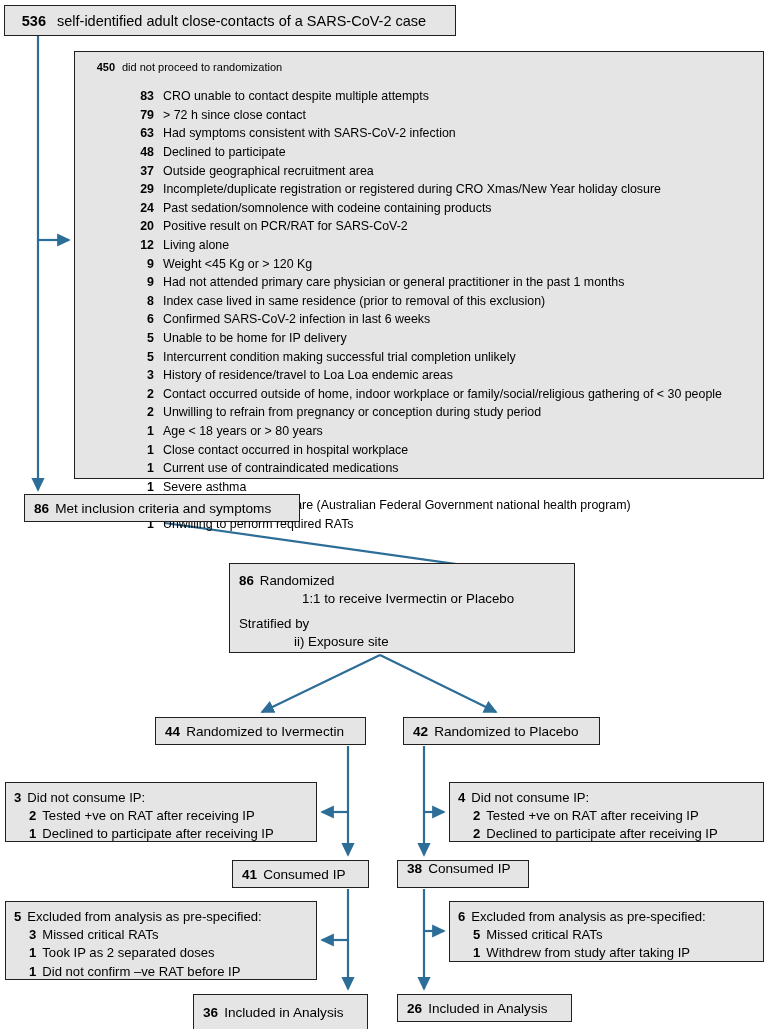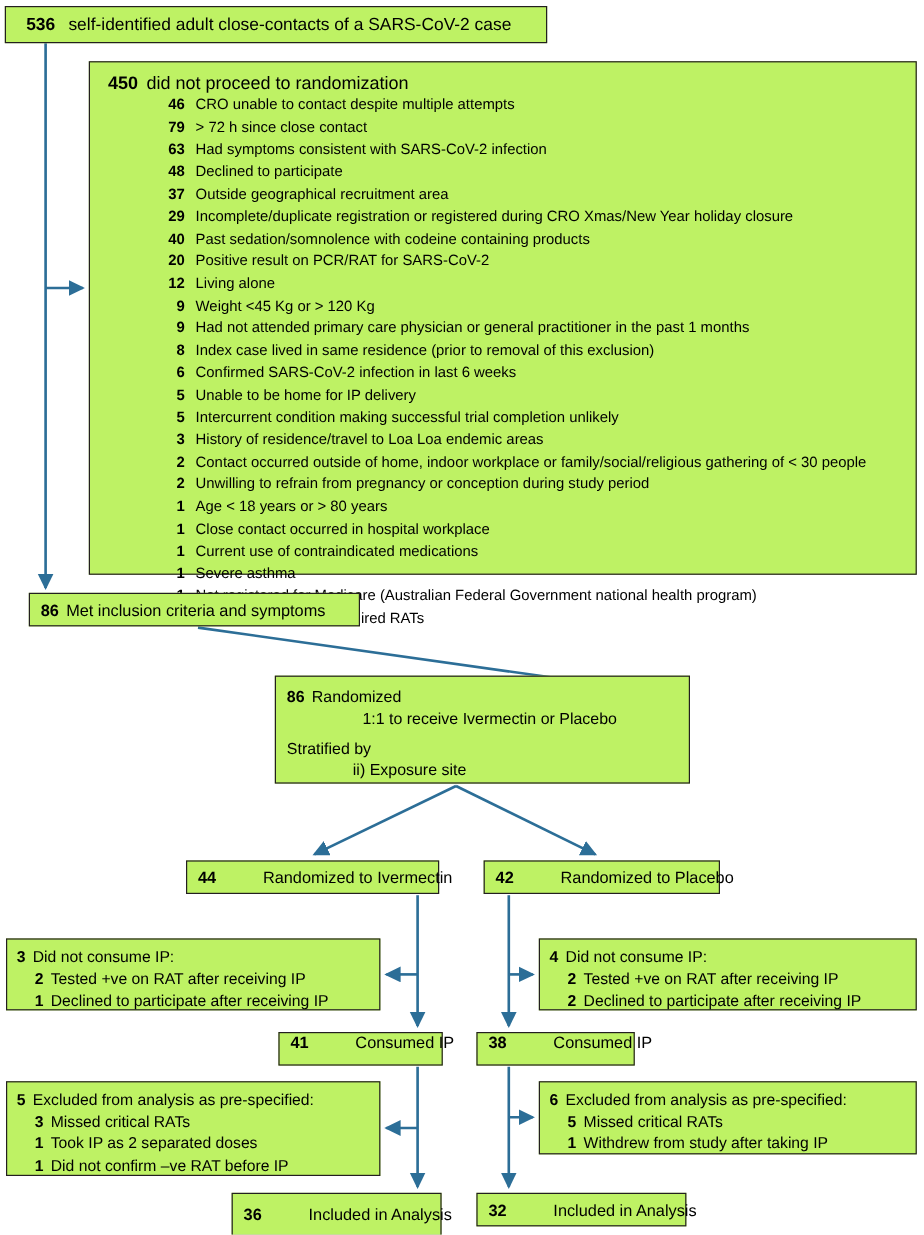--- a/index.html
+++ b/index.html
@@ -18,21 +18,21 @@
     width: 770px;
     height: 1029px;
     background: #ffffff;
     overflow: hidden;
   }
   
   .box {
     position: absolute;
     box-sizing: border-box;
     border: 1.3px solid #231f20;
-    background: #bef264;
+    background: #e5e5e5;
     z-index: 3;
   }
   .line {
     display: flex;
     align-items: baseline;
     white-space: nowrap;
   }
   .num {
     font-weight: bold;
     text-align: right;
@@ -49,21 +49,21 @@
   }
   #box-enrolled .line { font-size: 14.5px; padding-left: 11px; }
   #box-enrolled .num  { width: 30px; margin-right: 11px; }
 
   
   #box-excluded {
     left: 74px; top: 51px; width: 690px; height: 428px;
     padding: 9px 0 0 0;
   }
   #box-excluded .hdr {
-    font-size: 15px; padding-left: 10px; margin-bottom: 0;
+    font-size: 11px; padding-left: 10px; margin-bottom: 14px;
   }
   #box-excluded .hdr .num { width: 30px; margin-right: 7px; }
   #box-excluded .item {
     font-size: 12.4px; padding-left: 10px; height: 18.6px;
     align-items: center;
   }
   #box-excluded .item .num { width: 69px; margin-right: 9px; }
 
   
   #box-included {
@@ -86,40 +86,40 @@
 
   
   #box-arm-iver {
     left: 155px; top: 717px; width: 211px; height: 28px;
     display: flex; align-items: center;
   }
   #box-arm-plac {
     left: 403px; top: 717px; width: 197px; height: 28px;
     display: flex; align-items: center;
   }
-  .armline { font-size: 13.6px; padding-left: 9px; gap: 33px; }
+  .armline { font-size: 13.6px; padding-left: 9px; }
   .armline .num { margin-right: 6px; }
 
   
   #box-nc-iver {
     left: 5px; top: 782px; width: 312px; height: 60px;
     padding: 5px 0 0 0;
   }
   #box-nc-plac {
     left: 449px; top: 782px; width: 315px; height: 60px;
     padding: 5px 0 0 0;
   }
   .nc-line { font-size: 13.1px; height: 18.4px; align-items: center; padding-left: 8px; }
   .nc-line .num { margin-right: 6px; }
   .nc-sub { padding-left: 23px; }
 
   
   #box-cons-iver {
     left: 232px; top: 860px; width: 137px; height: 28px;
-    display: flex; align-items: flex-start;
+    display: flex; align-items: center;
   }
   #box-cons-plac {
     left: 397px; top: 860px; width: 132px; height: 28px;
     display: flex; align-items: flex-start;
   }
 
   
   #box-exa-iver {
     left: 5px; top: 901px; width: 312px; height: 79px;
     padding: 5px 0 0 0;
@@ -189,21 +189,21 @@
     </div>
   </div>
 
   <div class="box" id="box-excluded">
     <div class="line hdr">
       <span class="num">450</span>
       <span class="txt">did not proceed to randomization</span>
     </div>
     <div id="excluded-reasons">
         <div class="line item">
-          <span class="num">46</span>
+          <span class="num">83</span>
           <span class="txt">CRO unable to contact despite multiple attempts</span>
         </div>
         <div class="line item">
           <span class="num">79</span>
           <span class="txt">&gt; 72 h since close contact</span>
         </div>
         <div class="line item">
           <span class="num">63</span>
           <span class="txt">Had symptoms consistent with SARS-CoV-2 infection</span>
         </div>
@@ -213,21 +213,21 @@
         </div>
         <div class="line item">
           <span class="num">37</span>
           <span class="txt">Outside geographical recruitment area</span>
         </div>
         <div class="line item">
           <span class="num">29</span>
           <span class="txt">Incomplete/duplicate registration or registered during CRO Xmas/New Year holiday closure</span>
         </div>
         <div class="line item">
-          <span class="num">40</span>
+          <span class="num">24</span>
           <span class="txt">Past sedation/somnolence with codeine containing products</span>
         </div>
         <div class="line item">
           <span class="num">20</span>
           <span class="txt">Positive result on PCR/RAT for SARS-CoV-2</span>
         </div>
         <div class="line item">
           <span class="num">12</span>
           <span class="txt">Living alone</span>
         </div>
@@ -409,18 +409,18 @@
   </div>
 
   <div class="box" id="box-final-iver">
     <div class="line armline">
       <span class="num">36</span>
       <span class="txt">Included in Analysis</span>
     </div>
   </div>
   <div class="box" id="box-final-plac">
     <div class="line armline">
-      <span class="num">32</span>
+      <span class="num">26</span>
       <span class="txt">Included in Analysis</span>
     </div>
   </div>
 
 </div>
 
 </body></html>

